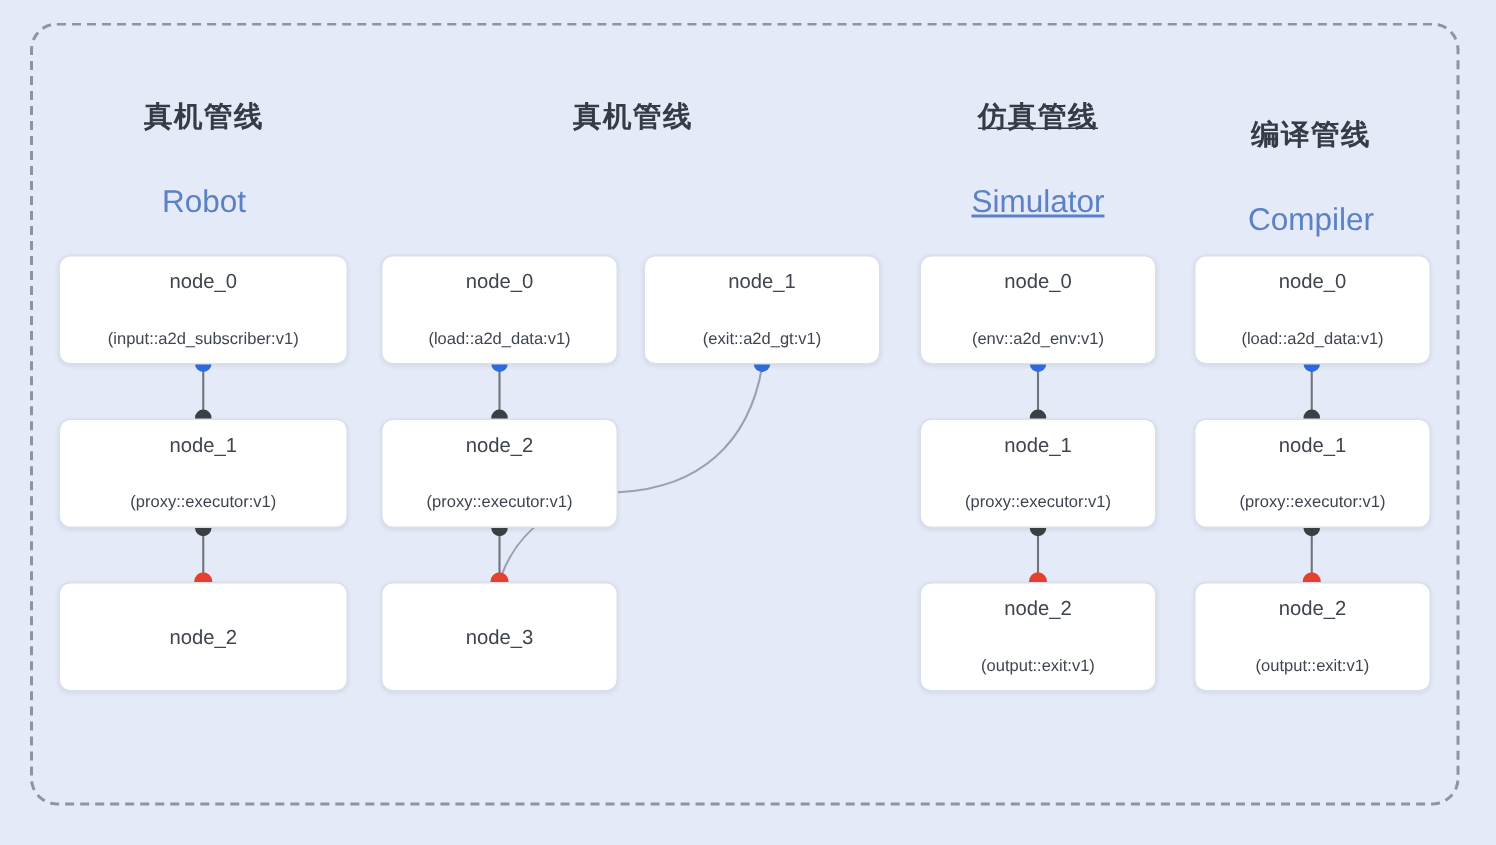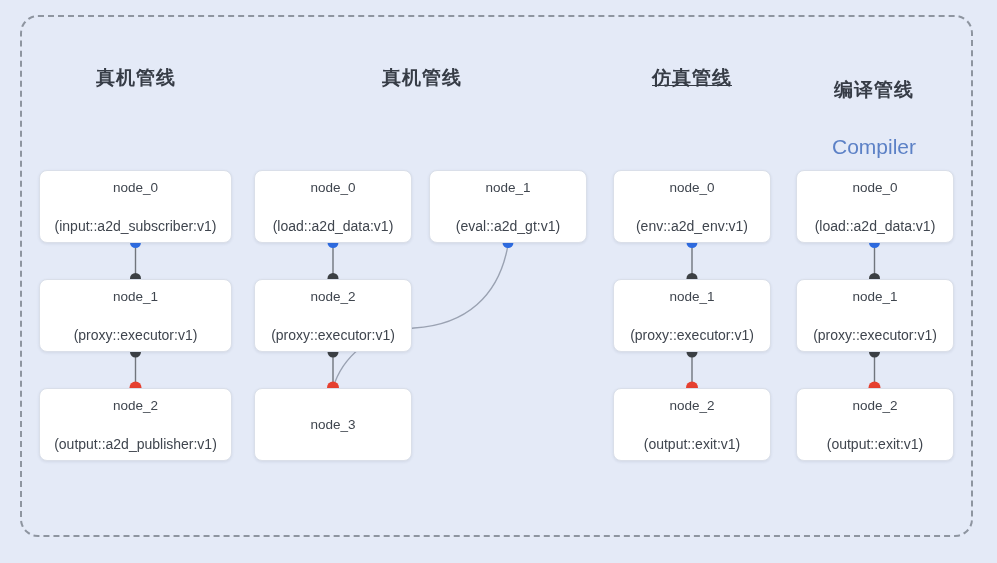--- a/index.html
+++ b/index.html
@@ -43,21 +43,21 @@
   .node{
     position:absolute;height:73px;width:158px;
     background:var(--box-bg);
     border:1px solid var(--box-border);
     border-radius:8px;
     box-shadow:0 1px 3px rgba(50,60,90,0.10);
     display:flex;flex-direction:column;align-items:center;justify-content:center;
     gap:18px;
   }
   .node .nname{font-size:13.5px;color:var(--node-text);line-height:20px;}
-  .node .ntype{font-size:14px;color:var(--node-text);line-height:20px;white-space:nowrap;}
+  .node .ntype{font-size:11px;color:var(--node-text);line-height:20px;white-space:nowrap;}
   
   .col-robot{left:39px;width:193px;}
   .col-eval{left:254px;}
   .col-eval2{left:429px;}
   .col-sim{left:613px;}
   .col-comp{left:796px;}
   
   .row1{top:170px;}
   .row2{top:279px;}
   .row3{top:388px;}
@@ -68,24 +68,26 @@
   .h-comp{left:774px;margin-top:12px;}
 </style>
 </head>
 <body>
 
 <div class="canvas">
 
   <div class="frame"></div>
 
   <div class="htitle h-robot">真机管线</div>
+  <div class="hsub h-robot">Robot</div>
 
   <div class="htitle h-eval">真机管线</div>
 
   <div class="htitle h-sim">仿真管线</div>
+  <div class="hsub h-sim">Simulator</div>
 
   <div class="htitle h-comp">编译管线</div>
   <div class="hsub h-comp">Compiler</div>
 
   <svg class="svg-layer" viewBox="0 0 997 563" xmlns="http://www.w3.org/2000/svg">
 
     <line x1="135.5" y1="243" x2="135.5" y2="279" stroke-width="1.4" stroke="#70757d"></line>
     <line x1="135.5" y1="352" x2="135.5" y2="388" stroke-width="1.4" stroke="#70757d"></line>
 
     <line x1="333" y1="243" x2="333" y2="279" stroke-width="1.4" stroke="#70757d"></line>
@@ -124,30 +126,29 @@
   <div class="node col-robot row1">
     <div class="nname">node_0</div>
     <div class="ntype">(input::a2d_subscriber:v1)</div>
   </div>
   <div class="node col-robot row2">
     <div class="nname">node_1</div>
     <div class="ntype">(proxy::executor:v1)</div>
   </div>
   <div class="node col-robot row3">
     <div class="nname">node_2</div>
-    <div class="ntype">(output::a2d_publisher:v1)</div>
   </div>
 
   <div class="node col-eval row1">
     <div class="nname">node_0</div>
     <div class="ntype">(load::a2d_data:v1)</div>
   </div>
   <div class="node col-eval2 row1">
     <div class="nname">node_1</div>
-    <div class="ntype">(eval::a2d_gt:v1)</div>
+    <div class="ntype">(exit::a2d_gt:v1)</div>
   </div>
   <div class="node col-eval row2">
     <div class="nname">node_2</div>
     <div class="ntype">(proxy::executor:v1)</div>
   </div>
   <div class="node col-eval row3">
     <div class="nname">node_3</div>
   </div>
 
   <div class="node col-sim row1">

